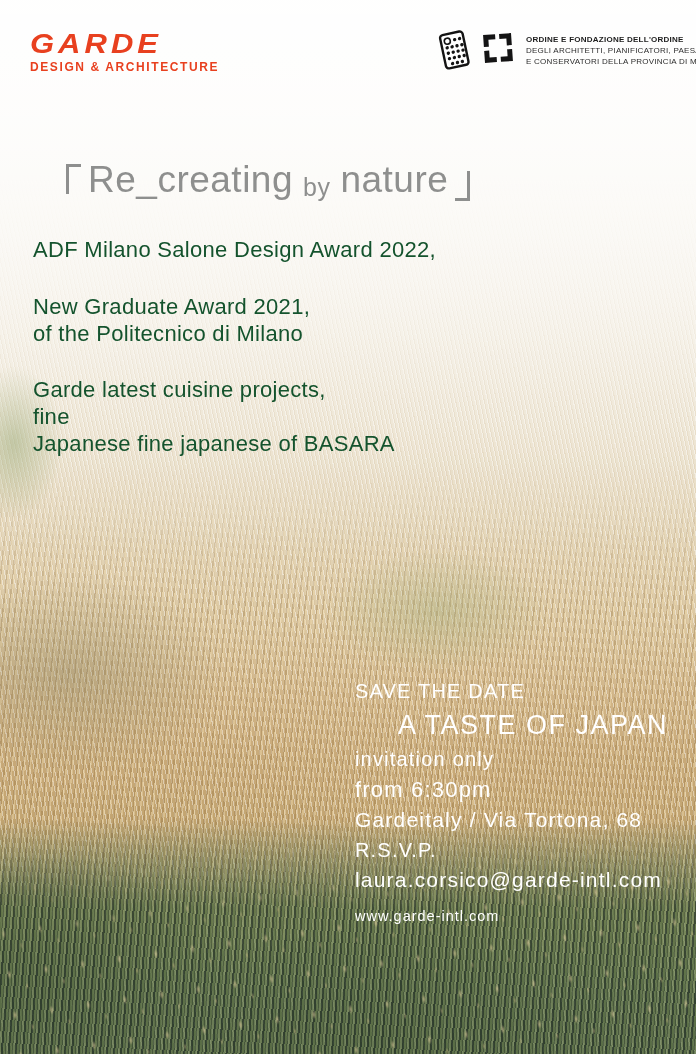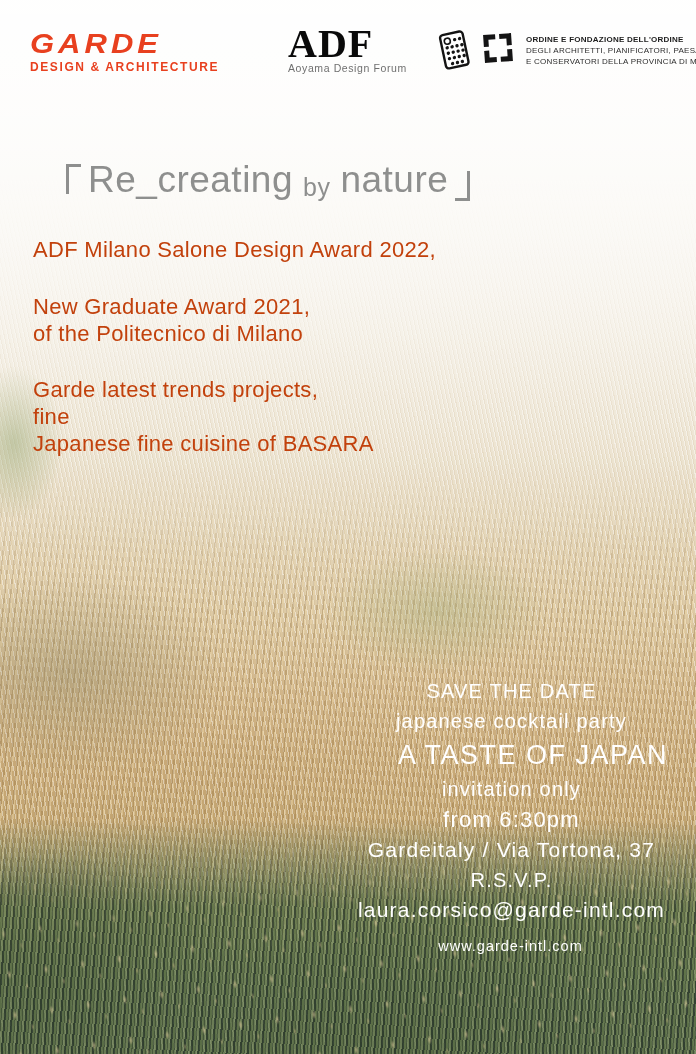--- a/index.html
+++ b/index.html
@@ -92,25 +92,25 @@
   .ordine-line.bold{font-weight:700;color:#1c1c1c;}
   
   .design-week{position:absolute;left:32px;top:91px;font-size:27px;color:#8a8a8a;letter-spacing:0.5px;}
   .main-title{position:absolute;left:30px;top:158px;color:#8e8f8e;font-size:37px;letter-spacing:0.5px;display:flex;align-items:flex-start;padding-left:36px;}
   .main-title .word{line-height:44px;}
   .main-title .by{font-size:25px;line-height:44px;padding:0 10px;align-self:flex-start;margin-top:7px;}
   .bracket{display:inline-block;width:12px;height:27px;}
   .bracket.open{border-left:3px solid #8e8f8e;border-top:3px solid #8e8f8e;margin-right:7px;margin-top:6px;}
   .bracket.close{border-right:3px solid #8e8f8e;border-bottom:3px solid #8e8f8e;margin-left:7px;margin-top:13px;}
   
-  .copy{position:absolute;left:33px;color:#c2410c;font-size:22px;letter-spacing:0.3px;line-height:27px;}
+  .copy{position:absolute;left:33px;color:#14532d;font-size:22px;letter-spacing:0.3px;line-height:27px;}
   .copy-1{top:236px;} .copy-2{top:293px;} .copy-3{top:320px;}
   .copy-4{top:376px;} .copy-5{top:403px;} .copy-6{top:430px;}
   
-  .event{position:absolute;right:28px;top:676px;text-align:center;color:#ffffff;letter-spacing:1.2px;}
+  .event{position:absolute;right:28px;top:676px;text-align:left;color:#ffffff;letter-spacing:1.2px;}
   .ev{font-size:20px;line-height:30px;}
   .ev-title{font-size:27px;line-height:38px;letter-spacing:1.5px;padding-left:43px;}
   .ev-date,.ev-time{font-size:22px;line-height:31px;}
   .ev-venue{font-size:21px;line-height:30px;}
   .ev-email{font-size:21px;line-height:29px;}
   .ev-phone{font-size:23px;line-height:30px;}
   .ev-site{font-size:14.5px;line-height:18px;margin-top:13px;margin-right:2px;letter-spacing:1px;}
 </style>
 </head>
 <body>
@@ -125,24 +125,20 @@
   <div class="bg bg-seeds"></div>
   <div class="bg bg-haze-top"></div>
 
   <div class="content">
 
     <div class="garde-logo">
       <div class="garde-name">GARDE</div>
       <div class="garde-tagline">DESIGN &amp; ARCHITECTURE</div>
     </div>
 
-    <div class="adf-logo">
-      <div class="adf-name">ADF</div>
-      <div class="adf-tagline">Aoyama Design Forum</div>
-    </div>
 
     <div class="ordine-logo">
       <div class="ordine-icons">
         <span>
           <svg width="34" height="44" viewBox="0 0 34 44">
             <g transform="rotate(-12 17 22)">
               <rect x="6" y="4" width="23" height="34" rx="3" fill="#ffffff" stroke="#141414" stroke-width="2.4"></rect>
               <circle cx="12.5" cy="11" r="3" fill="none" stroke="#141414" stroke-width="1.6"></circle>
               <circle cx="20" cy="11" r="1.7" fill="#141414"></circle>
                 <circle cx="25" cy="11" r="1.7" fill="#141414"></circle>
@@ -187,30 +183,29 @@
       <span class="bracket open" aria-label="「"></span>
       <span class="word">Re_creating</span>
       <span class="by">by</span>
       <span class="word">nature</span>
       <span class="bracket close" aria-label="」"></span>
     </div>
 
     <div class="copy copy-1">ADF Milano Salone Design Award 2022,</div>
     <div class="copy copy-2">New Graduate Award 2021,</div>
     <div class="copy copy-3">of the Politecnico di Milano</div>
-    <div class="copy copy-4">Garde latest trends projects,</div>
+    <div class="copy copy-4">Garde latest cuisine projects,</div>
     <div class="copy copy-5">fine</div>
-    <div class="copy copy-6">Japanese fine cuisine of BASARA</div>
+    <div class="copy copy-6">Japanese fine japanese of BASARA</div>
 
     <div class="event">
       <div class="ev">SAVE THE DATE</div>
-      <div class="ev">japanese cocktail party</div>
       <div class="ev ev-title">A TASTE OF JAPAN</div>
       <div class="ev">invitation only</div>
       <div class="ev ev-time">from 6:30pm</div>
-      <div class="ev ev-venue">Gardeitaly / Via Tortona, 37</div>
+      <div class="ev ev-venue">Gardeitaly / Via Tortona, 68</div>
       <div class="ev">R.S.V.P.</div>
       <div class="ev ev-email">laura.corsico@garde-intl.com</div>
       <div class="ev ev-site">www.garde-intl.com</div>
     </div>
 
   </div>
 </div>
 
 </body></html>

